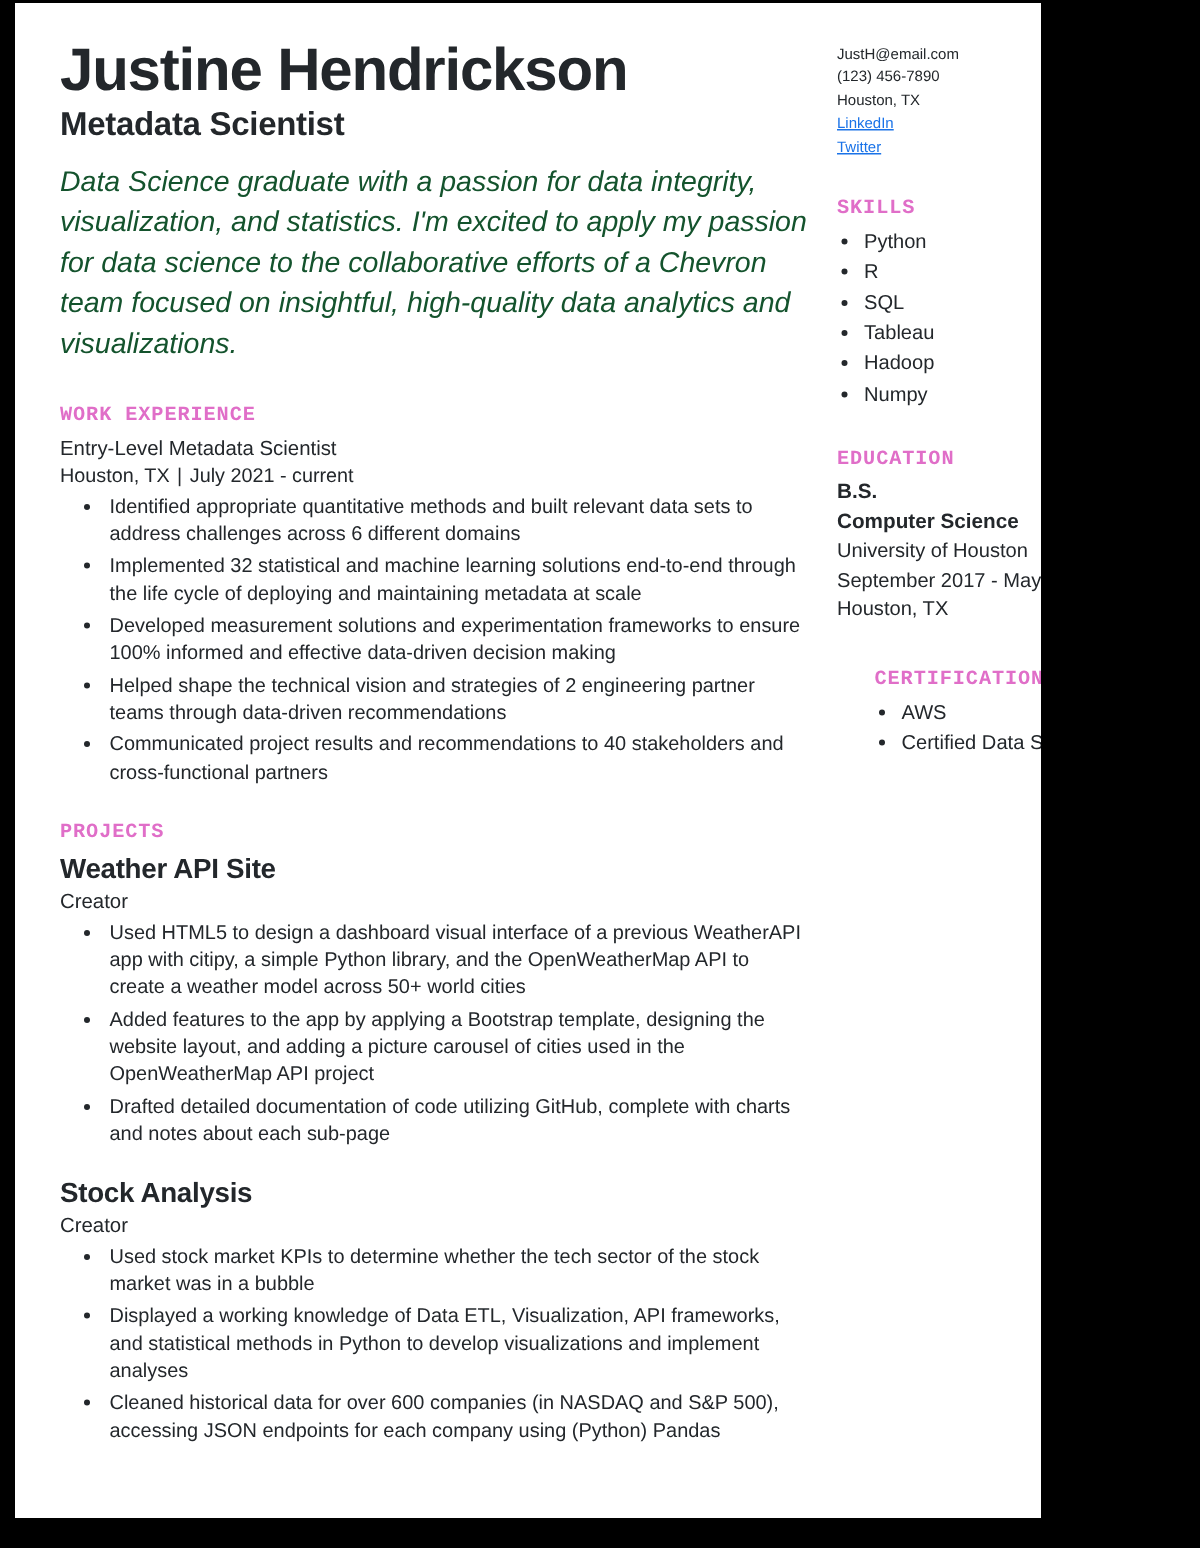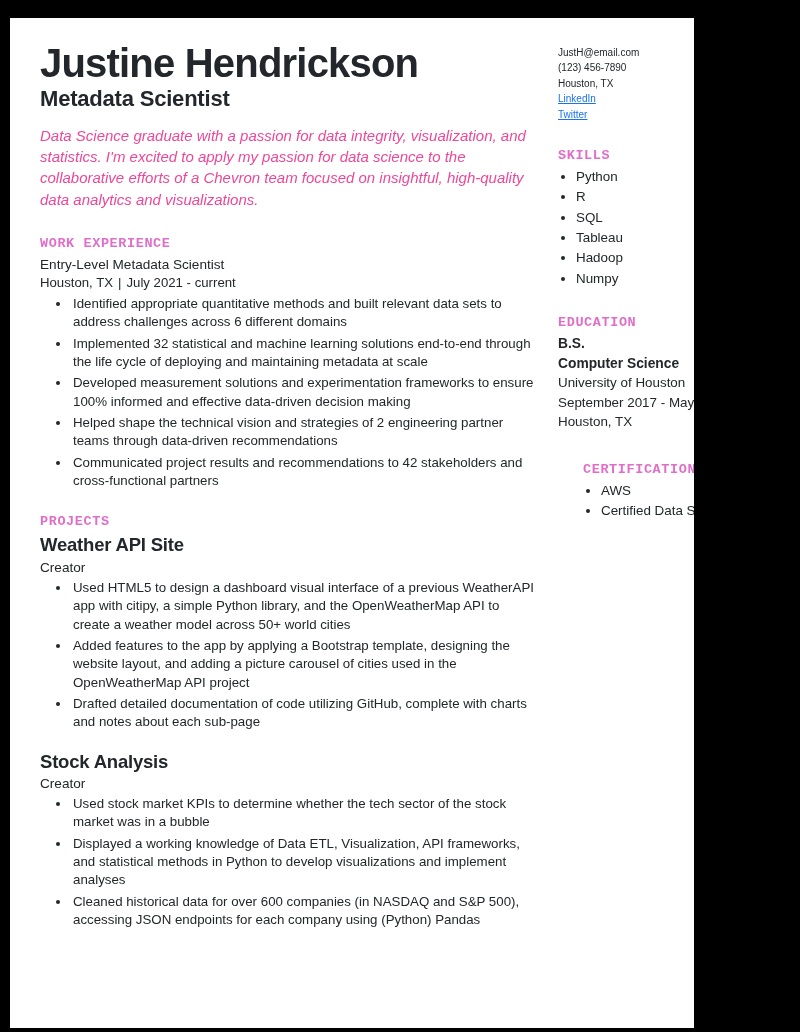--- a/index.html
+++ b/index.html
@@ -20,21 +20,21 @@
     top: 0;
     width: 800px;
     height: 1032px;
     background: #000000;
     box-sizing: border-box;
   }
 
   .resume-page {
     position: absolute;
     left: 10px;
-    top: 18px;
+    top: 2px;
     width: 684px;
     height: 1010px;
     background: #ffffff;
     box-sizing: border-box;
     padding: 24px 28px 20px 30px;
     overflow: hidden;
   }
 
   .resume-grid {
     display: flex;
@@ -69,23 +69,23 @@
   }
   .job-title {
     font-size: 22px;
     font-weight: bold;
     color: #23272b;
     letter-spacing: -0.2px;
     line-height: 1.2;
     margin: 0 0 12px 0;
   }
   .summary {
-    font-size: 15px;
+    font-size: 19px;
     font-style: italic;
-    color: #ec4899;
+    color: #14532d;
     line-height: 1.42;
     margin: 0;
   }
 
   
   .contact-list {
     list-style: none;
     margin: 0;
     padding: 0;
   }
@@ -208,21 +208,21 @@
         <div class="entry">
           <div class="entry-role">Entry-Level Metadata Scientist</div>
           <div class="entry-meta">
             <span>Houston, TX</span><span class="sep">|</span><span>July 2021 - current</span>
           </div>
           <ul class="bullets">
             <li>Identified appropriate quantitative methods and built relevant data sets to address challenges across 6 different domains</li>
             <li>Implemented 32 statistical and machine learning solutions end-to-end through the life cycle of deploying and maintaining metadata at scale</li>
             <li>Developed measurement solutions and experimentation frameworks to ensure 100% informed and effective data-driven decision making</li>
             <li>Helped shape the technical vision and strategies of 2 engineering partner teams through data-driven recommendations</li>
-            <li>Communicated project results and recommendations to 42 stakeholders and cross-functional partners</li>
+            <li>Communicated project results and recommendations to 40 stakeholders and cross-functional partners</li>
           </ul>
         </div>
 
         <h3 class="section-heading">PROJECTS</h3>
 
         <div class="entry">
           <div class="entry-org">Weather API Site</div>
           <div class="entry-role">Creator</div>
           <ul class="bullets">
             <li>Used HTML5 to design a dashboard visual interface of a previous WeatherAPI app with citipy, a simple Python library, and the OpenWeatherMap API to create a weather model across 50+ world cities</li>

